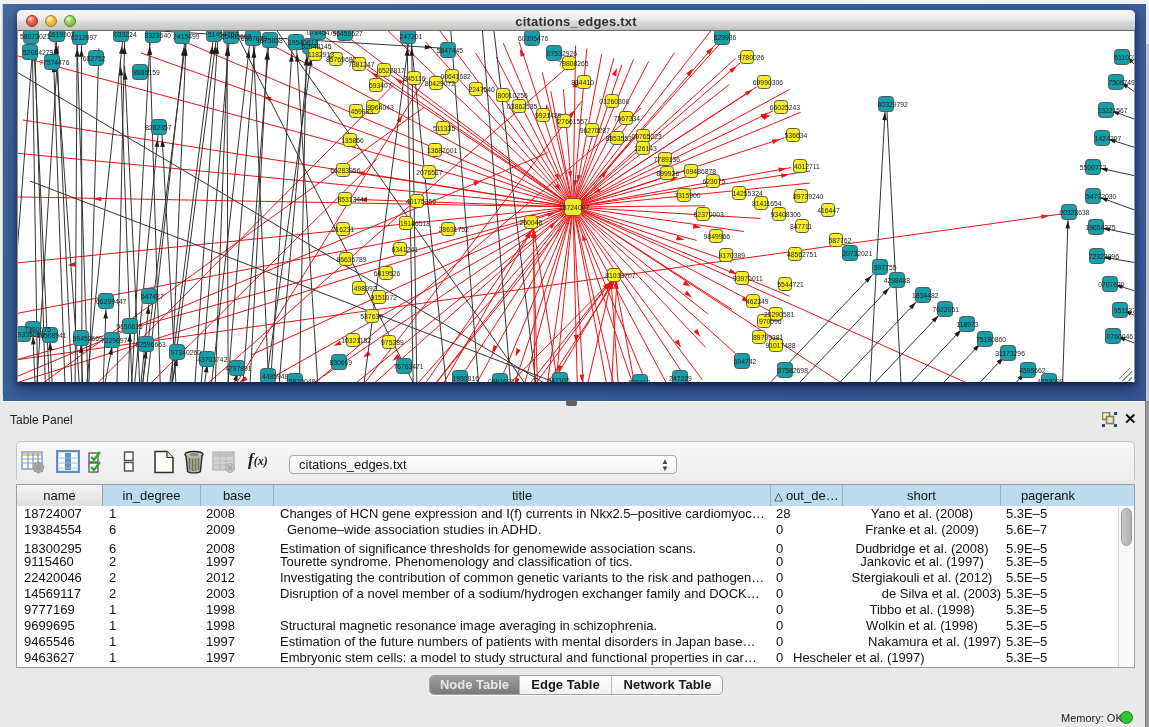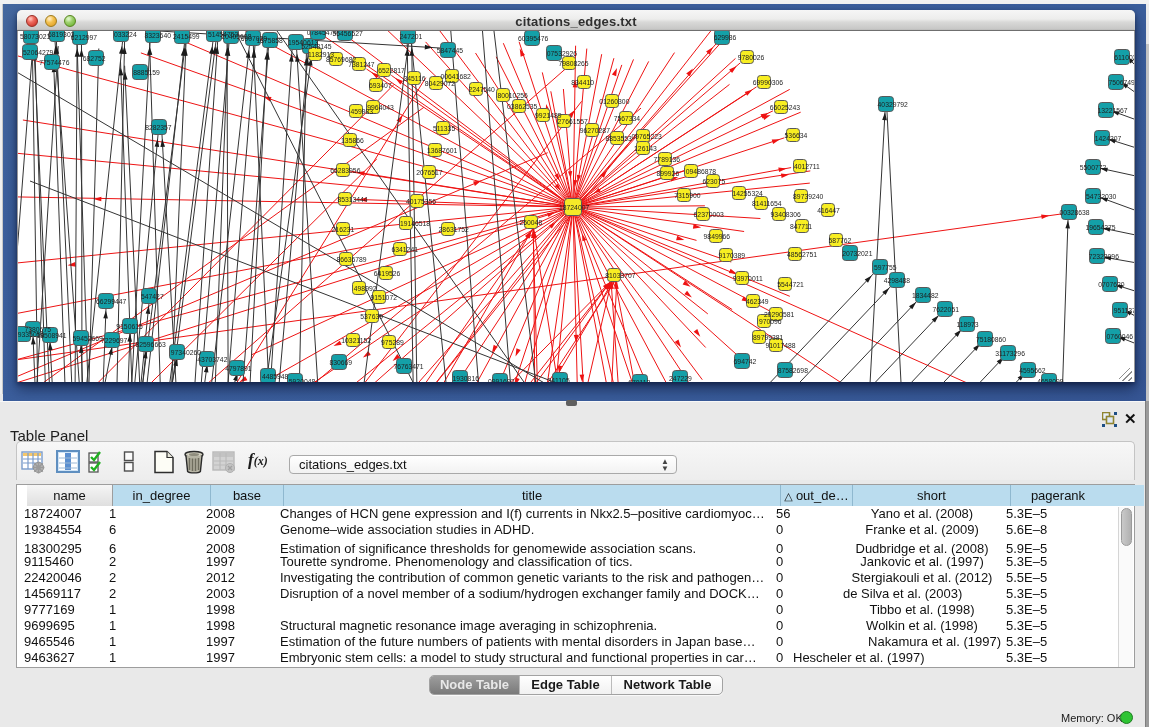--- a/index.html
+++ b/index.html
@@ -31,38 +31,38 @@
   #wtitle { left:0; top:4px; width:1118px; text-align:center; font-size:13px; font-weight:bold; color:#303030;
             letter-spacing:0.2px; }
   #canvas { left:1px; top:21px; width:1116px; height:351px; background:#fff; overflow:hidden; }
   #grip { right:2px; bottom:1px; width:13px; height:13px;
           background:
             linear-gradient(315deg, transparent 2px, #909090 2px, #909090 3.2px, transparent 3.2px, transparent 6px, #909090 6px, #909090 7.2px, transparent 7.2px, transparent 10px, #909090 10px, #909090 11.2px, transparent 11.2px);
           }
 
   
   #tpanel { left:0; top:401px; width:1149px; height:326px; background:#e9e9e9; border-top:1px solid #f8f8f8; }
-  #tp-title { left:10px; top:11px; font-size:15px; color:#1d1d1d;margin-top:14px; }
+  #tp-title { left:10px; top:11px; font-size:12px; color:#1d1d1d; }
   #tp-handle { left:566px; top:-2px; width:11px; height:6px; background:#5f5f5f; border-radius:2px; }
   #tp-float { left:1102px; top:10px; width:15px; height:15px; }
   #tp-x { left:1124px; top:8px; font-size:15px; font-weight:bold; color:#111; }
 
   
   #toolbar { left:16px; top:39px; width:1119px; height:39px; background:linear-gradient(#f7f7f7,#ededed);
              border:1px solid #c4c4c4; border-bottom:none; border-radius:5px 5px 0 0; }
   .icon { position:absolute; top:8px; }
 
   
   #combo { left:289px; top:53px; width:388px; height:19px; background:linear-gradient(#ffffff,#f2f2f2);
            border:1px solid #a9a9a9; border-radius:4px; font-size:13px; color:#111; padding:1px 0 0 9px; }
   #combo .steppers { position:absolute; right:7px; top:2px; font-size:8px; color:#444; line-height:7px; text-align:center; }
 
   
   #ttable { left:16px; top:82px; width:1119px; height:184px; background:#fff; border:1px solid #9d9d9d; }
-  #thead { position:absolute; left:10px; top:0; width:1117px; height:21px; background:#badcee; font-size:13px; color:#111; }
+  #thead { position:absolute; left:0; top:0; width:1117px; height:21px; background:#badcee; font-size:13px; color:#111; }
   .th { position:absolute; top:0; height:21px; line-height:21px; text-align:center; border-right:1px solid #8fb8cf; }
   .th.gray { background:linear-gradient(#f5f5f5,#dfdfdf); border-right:1px solid #9d9d9d; }
   #tbody { position:absolute; left:0; top:21px; width:1100px; height:162px; font-size:13px; color:#111; }
   .tr { position:absolute; left:0; width:1100px; height:16px; line-height:16px; white-space:nowrap; }
   .td { position:absolute; top:0; overflow:hidden; }
   #vscroll { position:absolute; right:1px; top:22px; width:15px; height:160px; background:#fafafa; border-left:1px solid #d5d5d5; }
   #vthumb { position:absolute; left:2px; top:1px; width:11px; height:38px; background:linear-gradient(90deg,#c9c9c9,#b0b0b0); border:1px solid #9a9a9a; border-radius:6px; }
 
   
   #segs { left:429px; top:273px; width:294px; height:20px; background:linear-gradient(#ffffff,#f1f1f1);
@@ -457,32 +457,32 @@
       <div class="th" style="left:754px;width:72px"><span style="font-size:11px">△ </span>out_de…</div>
       <div class="th" style="left:826px;width:158px">short</div>
       <div class="th" style="left:984px;width:94px;border-right:none">pagerank</div>
     </div>
     <div id="tbody">
         <div class="tr" style="top:0px">
           <div class="td" style="left:7px;width:78px">18724007</div>
           <div class="td" style="left:92px;width:88px">1</div>
           <div class="td" style="left:189px;width:60px">2008</div>
           <div class="td" style="left:263px;width:488px">Changes of HCN gene expression and I(f) currents in Nkx2.5–positive cardiomyoc…</div>
-          <div class="td" style="left:759px;width:64px">56</div>
+          <div class="td" style="left:759px;width:64px">28</div>
           <div class="td" style="left:826px;width:158px;text-align:center">Yano et al. (2008)</div>
           <div class="td" style="left:989px;width:88px">5.3E–5</div>
         </div>
         <div class="tr" style="top:16px">
           <div class="td" style="left:7px;width:78px">19384554</div>
           <div class="td" style="left:92px;width:88px">6</div>
           <div class="td" style="left:189px;width:60px">2009</div>
-          <div class="td" style="left:263px;width:488px">Genome–wide association studies in ADHD.</div>
+          <div class="td" style="left:270px;width:488px">Genome–wide association studies in ADHD.</div>
           <div class="td" style="left:759px;width:64px">0</div>
           <div class="td" style="left:826px;width:158px;text-align:center">Franke et al. (2009)</div>
-          <div class="td" style="left:989px;width:88px">5.6E–8</div>
+          <div class="td" style="left:989px;width:88px">5.6E–7</div>
         </div>
         <div class="tr" style="top:35px">
           <div class="td" style="left:7px;width:78px">18300295</div>
           <div class="td" style="left:92px;width:88px">6</div>
           <div class="td" style="left:189px;width:60px">2008</div>
           <div class="td" style="left:263px;width:488px">Estimation of significance thresholds for genomewide association scans.</div>
           <div class="td" style="left:759px;width:64px">0</div>
           <div class="td" style="left:826px;width:158px;text-align:center">Dudbridge et al. (2008)</div>
           <div class="td" style="left:989px;width:88px">5.9E–5</div>
         </div>
@@ -503,21 +503,21 @@
           <div class="td" style="left:759px;width:64px">0</div>
           <div class="td" style="left:826px;width:158px;text-align:center">Stergiakouli et al. (2012)</div>
           <div class="td" style="left:989px;width:88px">5.5E–5</div>
         </div>
         <div class="tr" style="top:80px">
           <div class="td" style="left:7px;width:78px">14569117</div>
           <div class="td" style="left:92px;width:88px">2</div>
           <div class="td" style="left:189px;width:60px">2003</div>
           <div class="td" style="left:263px;width:488px">Disruption of a novel member of a sodium/hydrogen exchanger family and DOCK…</div>
           <div class="td" style="left:759px;width:64px">0</div>
-          <div class="td" style="left:826px;width:158px;text-align:left">de Silva et al. (2003)</div>
+          <div class="td" style="left:826px;width:158px;text-align:right">de Silva et al. (2003)</div>
           <div class="td" style="left:989px;width:88px">5.3E–5</div>
         </div>
         <div class="tr" style="top:96px">
           <div class="td" style="left:7px;width:78px">9777169</div>
           <div class="td" style="left:92px;width:88px">1</div>
           <div class="td" style="left:189px;width:60px">1998</div>
           <div class="td" style="left:759px;width:64px">0</div>
           <div class="td" style="left:826px;width:158px;text-align:center">Tibbo et al. (1998)</div>
           <div class="td" style="left:989px;width:88px">5.3E–5</div>
         </div>

